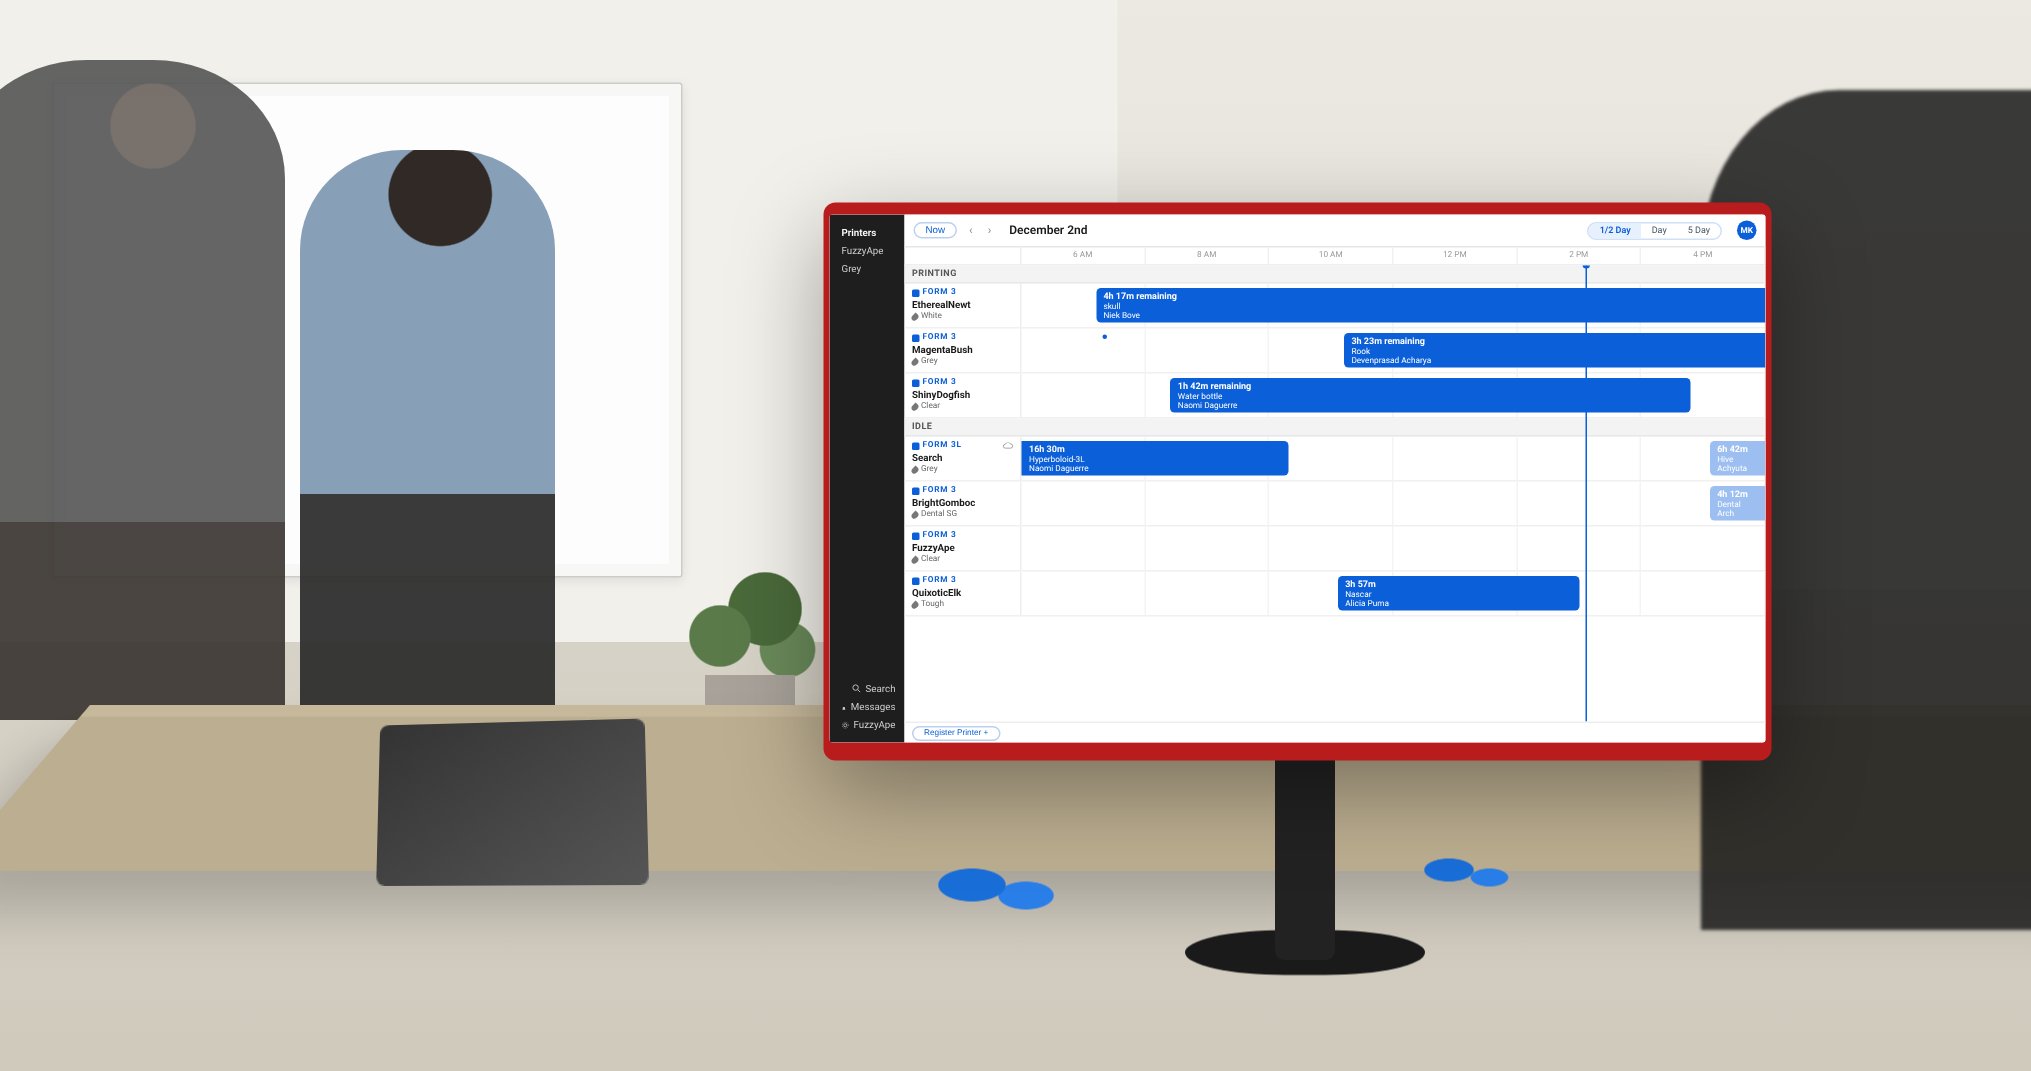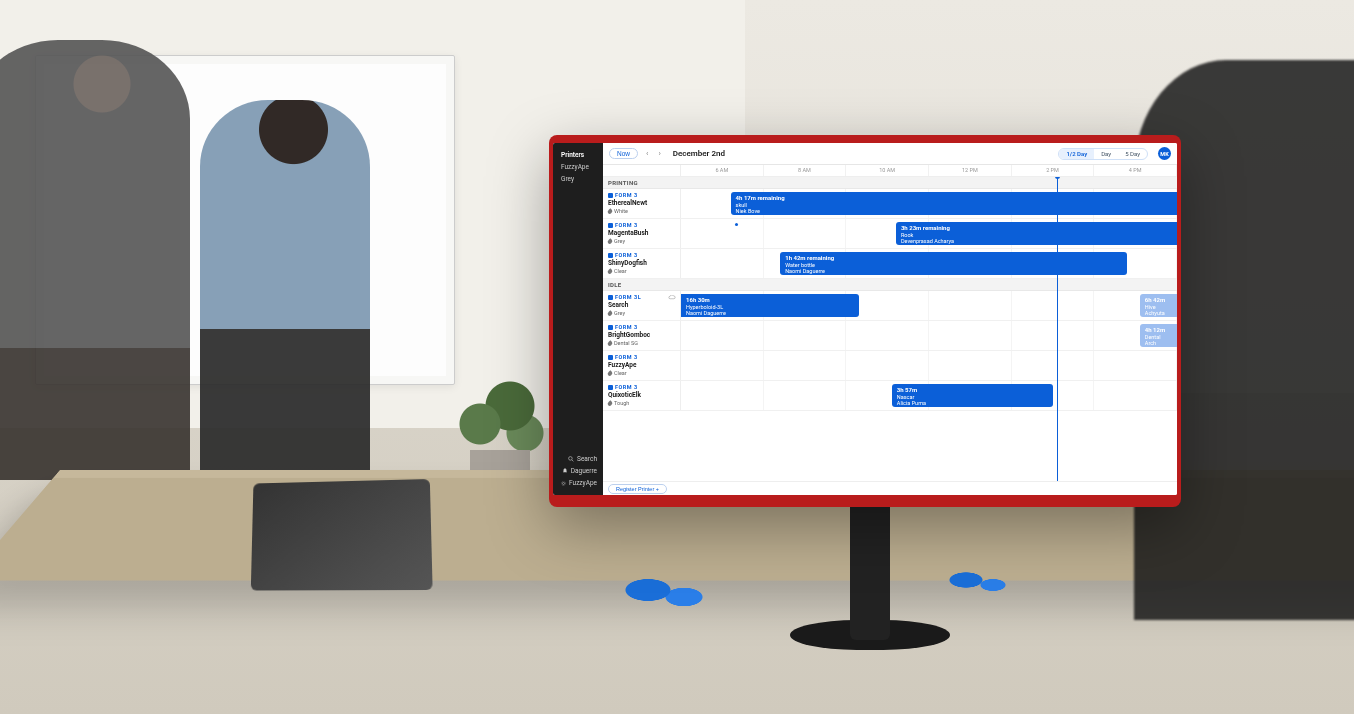--- a/index.html
+++ b/index.html
@@ -109,21 +109,21 @@
             <span class="ico"><svg viewBox="0 0 10 10">
                 <circle cx="4" cy="4" r="3" fill="none" stroke="#ccc" stroke-width="1"></circle>
                 <line x1="6.5" y1="6.5" x2="9" y2="9" stroke="#ccc" stroke-width="1"></line>
               </svg></span>
             <span>Search</span>
           </div>
           <div>
             <span class="ico"><svg viewBox="0 0 10 10">
                 <path d="M5 1c1.5 0 2.5 1 2.5 3v2l1 1H1.5l1-1V4c0-2 1-3 2.5-3z" fill="#ccc"></path>
               </svg></span>
-            <span>Daguerre</span>
+            <span>Messages</span>
           </div>
           <div>
             <span class="ico"><svg viewBox="0 0 10 10">
                 <circle cx="5" cy="5" r="2" fill="none" stroke="#ccc" stroke-width="1"></circle>
                 <circle cx="5" cy="5" r="4" fill="none" stroke="#ccc" stroke-width="1" stroke-dasharray="1 1.5"></circle>
               </svg></span>
             <span>FuzzyApe</span>
           </div>
         </div>
     </div>

